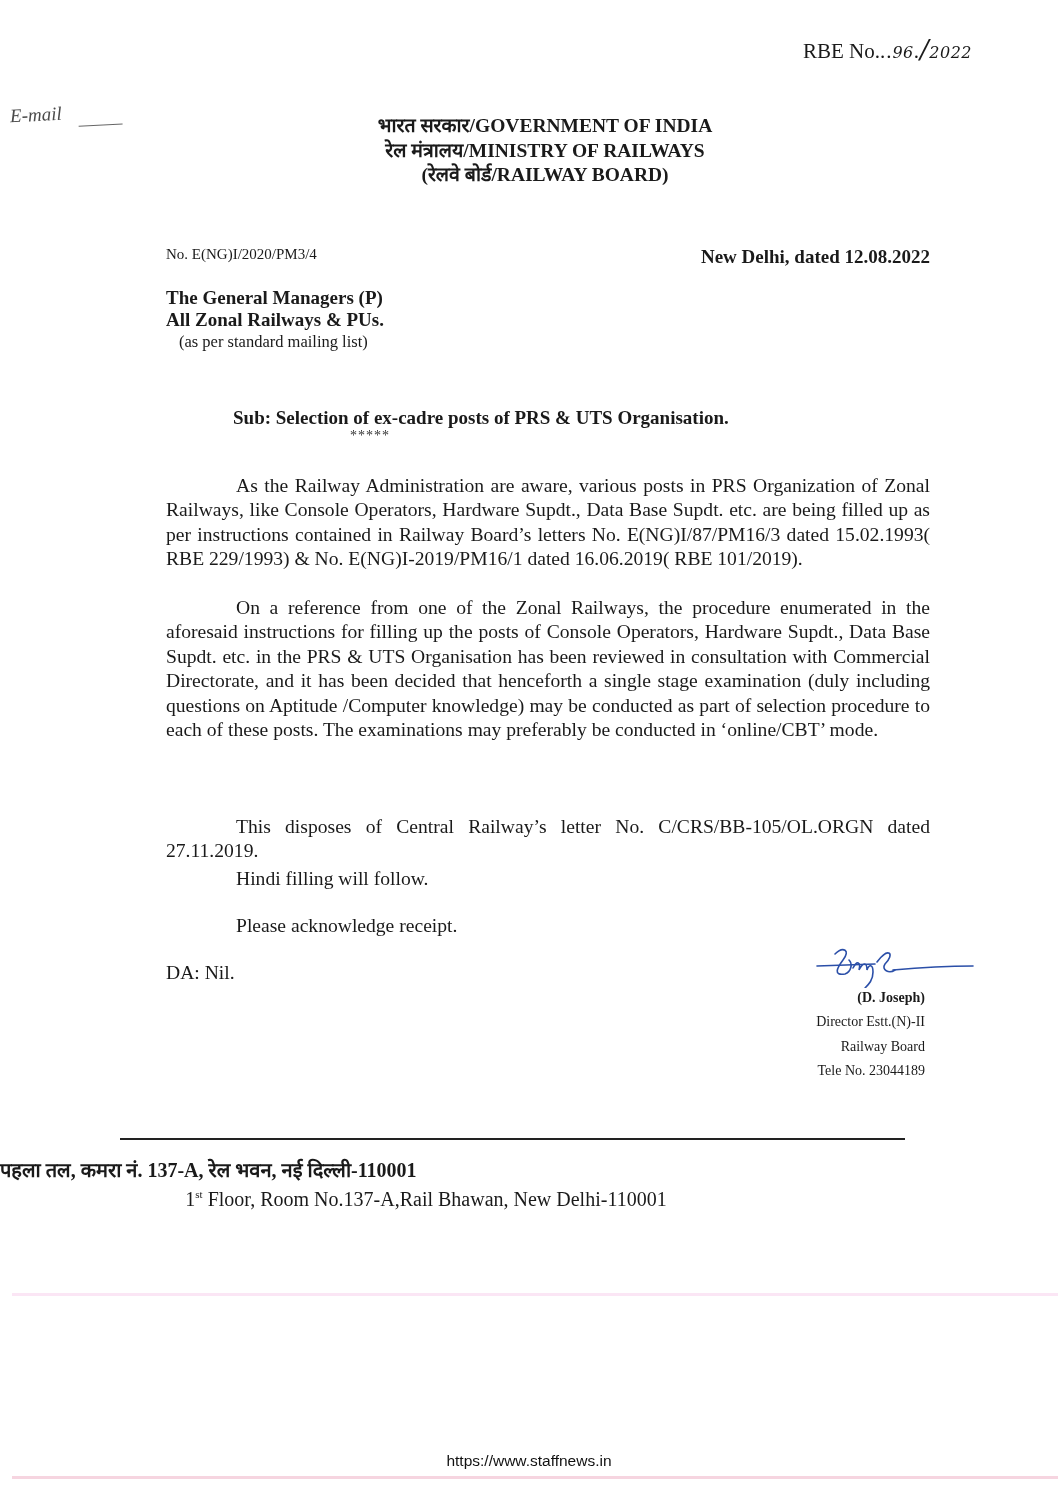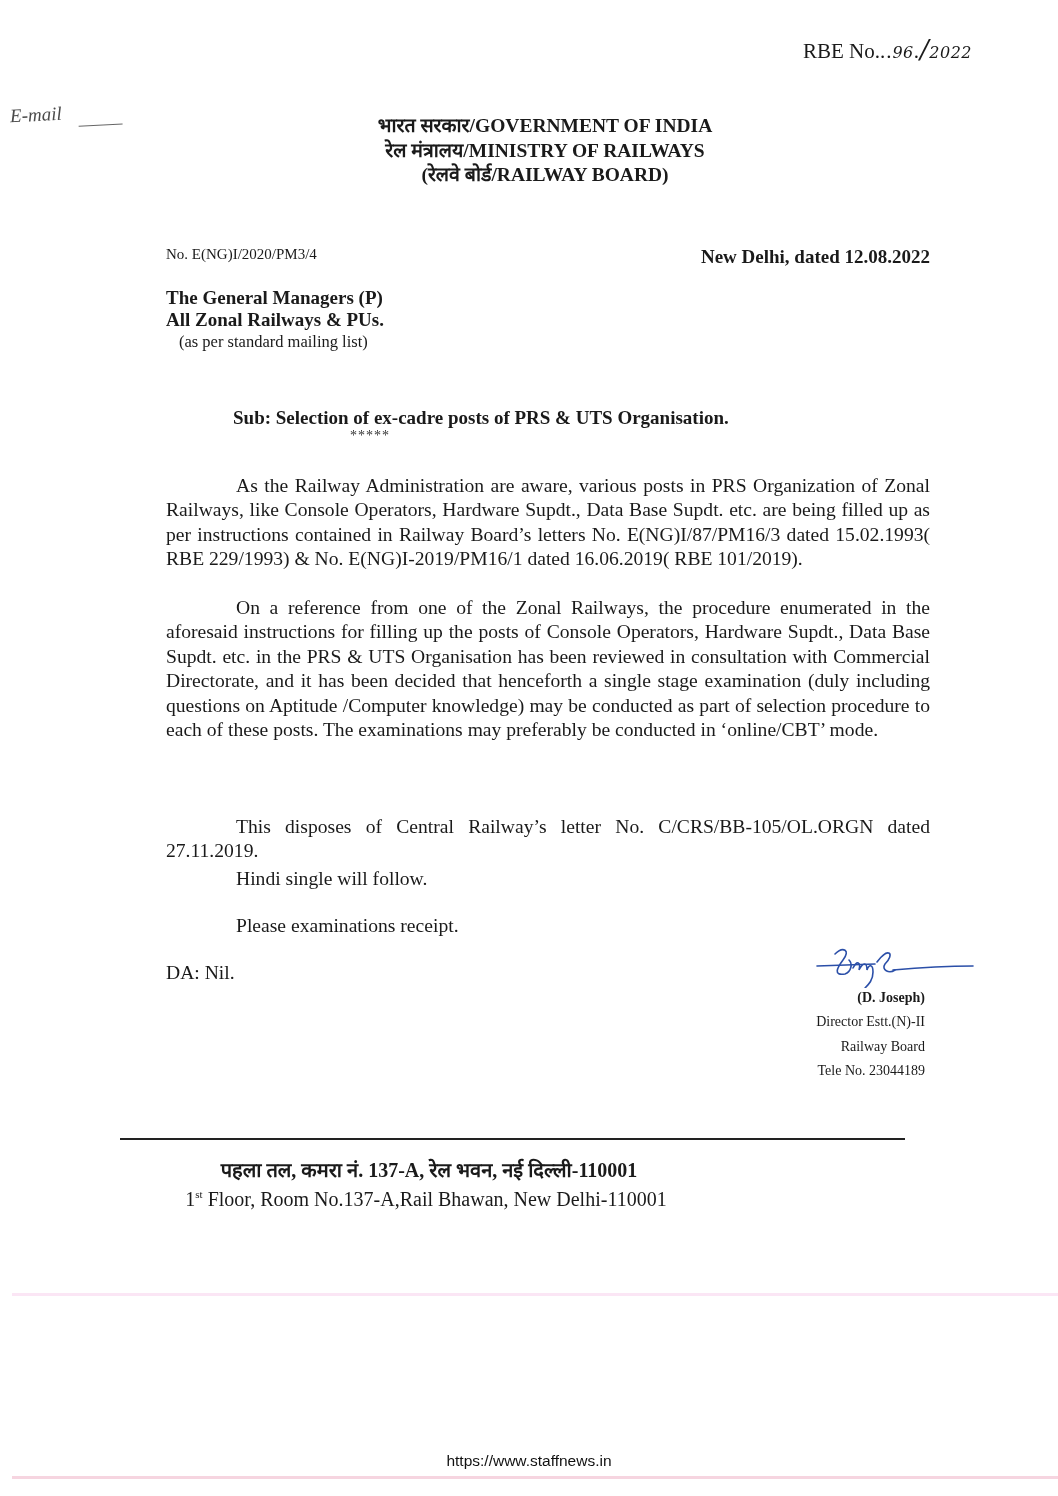--- a/index.html
+++ b/index.html
@@ -28,21 +28,21 @@
   .p2 { top:596px; }
   .p3 { top:815px; }
   .line-indent { left:236px; font-size:19.6px; }
   .hindi-ver { top:868px; }
   .ack { top:915px; }
   .da { left:166px; top:962px; font-size:19.6px; }
   .sig-mark { left:815px; top:944px; width:160px; height:44px; }
   .sig-block { right:133px; top:986px; text-align:right; font-size:14px; line-height:24.4px; }
   .sig-block .name { font-weight:bold; }
   .rule { left:120px; top:1138px; width:785px; height:2px; background:#222; }
-  .addr-hi { left:0; width:858px; top:1156px; text-align:center; font-size:20px; font-weight:bold; }
+  .addr-hi { left:0; width:858px; top:1156px; text-align:left; font-size:20px; font-weight:bold; }
   .addr-en { left:0; width:852px; top:1188px; text-align:center; font-size:20px; }
   .addr-en sup { font-size:11px; vertical-align:8px; }
   .pink-faint { left:12px; top:1293px; width:1046px; height:3px; background:#fbe6f5; }
   .url { left:0; width:1058px; top:1452px; text-align:center; font-family:"Liberation Sans", "DejaVu Sans", sans-serif; font-size:15.5px; color:#111; }
   .pink-line { left:12px; top:1476px; width:1046px; height:3px; background:#f6d5e0; }
 </style>
 </head>
 <body>
 
 <div class="abs email-note">E-mail</div>
@@ -68,22 +68,22 @@
 
 <div class="abs subject">Sub:  Selection of ex-cadre posts of PRS &amp; UTS Organisation.</div>
 <div class="abs stars">*****</div>
 
 <div class="abs para p1"><span class="indent"></span><span>As the Railway Administration are aware, various posts in PRS Organization of Zonal Railways, like Console Operators, Hardware Supdt., Data Base Supdt. etc. are being filled up as per instructions contained in Railway Board’s letters No. E(NG)I/87/PM16/3 dated 15.02.1993( RBE 229/1993) &amp; No. E(NG)I-2019/PM16/1 dated 16.06.2019( RBE 101/2019).</span></div>
 
 <div class="abs para p2"><span class="indent"></span><span>On a reference from one of the Zonal Railways, the procedure enumerated in the aforesaid instructions for filling up the posts of Console Operators, Hardware Supdt., Data Base Supdt. etc. in the PRS &amp; UTS Organisation has been reviewed in consultation with Commercial Directorate, and it has been decided that henceforth a single stage examination (duly including questions on Aptitude /Computer knowledge) may be conducted as part of selection procedure to each of these posts. The examinations may preferably be conducted in ‘online/CBT’ mode.</span></div>
 
 <div class="abs para p3"><span class="indent"></span><span>This disposes of Central Railway’s letter No. C/CRS/BB-105/OL.ORGN dated 27.11.2019.</span></div>
 
-<div class="abs line-indent hindi-ver">Hindi single will follow.</div>
-<div class="abs line-indent ack">Please examinations receipt.</div>
+<div class="abs line-indent hindi-ver">Hindi filling will follow.</div>
+<div class="abs line-indent ack">Please acknowledge receipt.</div>
 <div class="abs da">DA: Nil.</div>
 
 <svg class="abs sig-mark" viewBox="0 0 160 44">
   <g fill="none" stroke="#2b4fa8" stroke-width="1.6" stroke-linecap="round">
     <path d="M2 22 L60 20"></path>
     <path d="M20 10 C28 2 36 6 28 16 C22 24 18 32 30 30 C36 28 38 20 34 16"></path>
     <path d="M38 24 C42 16 46 18 44 26 C48 18 52 18 52 26 C54 20 58 20 58 28 C58 36 54 40 50 44"></path>
     <path d="M62 18 C74 2 80 10 70 20 C66 26 74 30 80 26"></path>
     <path d="M78 26 C100 24 130 22 158 22"></path>
   </g>

